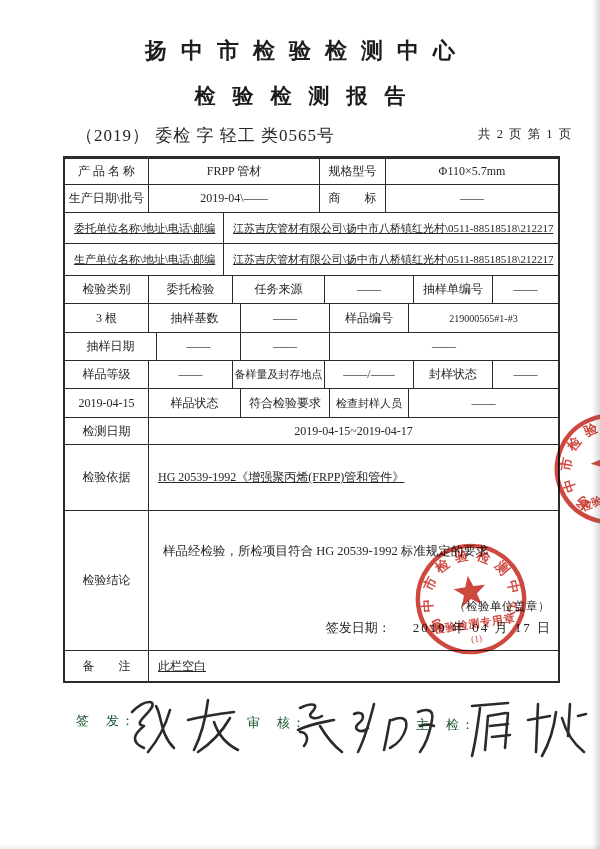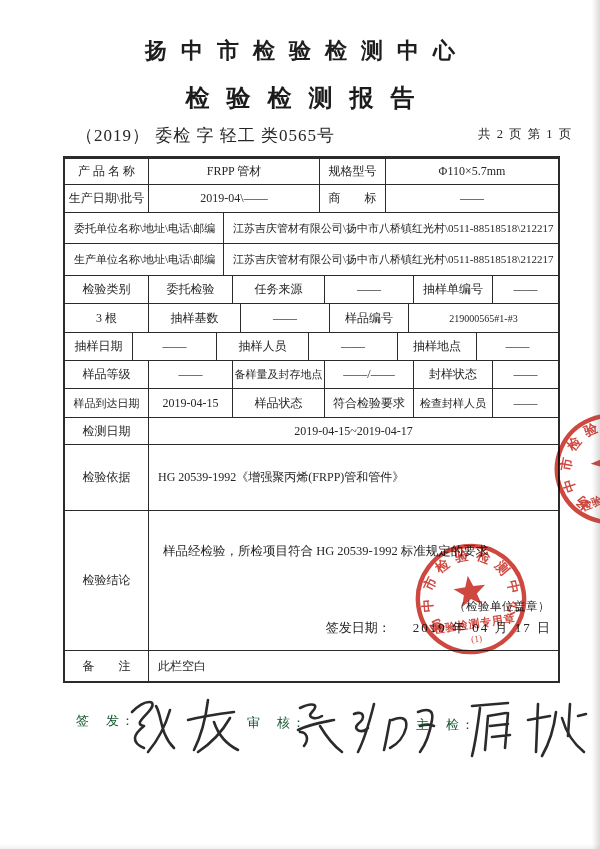--- a/index.html
+++ b/index.html
@@ -3,33 +3,33 @@
 <meta charset="utf-8">
 <style>
   html,body{margin:0;padding:0;background:#e9e9e9;}
   .page{
     position:relative;width:600px;height:849px;background:#ffffff;overflow:hidden;
     font-family:"Liberation Serif","DejaVu Serif",serif;color:#262626;margin:0 auto;
   }
   .abs{position:absolute;}
   .org-name{top:36px;left:0;width:600px;text-align:center;font-size:22px;font-weight:bold;
     letter-spacing:14px;padding-left:14px;box-sizing:border-box;color:#1e1e1e;}
-  .report-title{top:82px;left:0;width:600px;text-align:center;font-size:24px;font-weight:bold;
+  .report-title{top:82px;left:0;width:600px;text-align:center;font-size:21px;font-weight:bold;
     letter-spacing:17px;padding-left:17px;box-sizing:border-box;color:#1b1b1b;}
   .doc-number{top:124px;left:76px;font-size:17px;letter-spacing:1px;}
   .page-info{top:126px;left:478px;font-size:12.5px;letter-spacing:1.5px;}
 
   .tbl{top:156px;left:63px;width:497px;height:527px;border:2px solid #2b2b2b;border-top-width:3px;
     box-sizing:border-box;display:flex;flex-direction:column;background:transparent;}
   .tr{display:flex;border-bottom:1px solid #2b2b2b;box-sizing:border-box;flex-shrink:0;}
   .tr:last-child{border-bottom:none;flex:1;}
   .td{display:flex;align-items:center;justify-content:center;border-right:1px solid #2b2b2b;
     font-size:12px;white-space:nowrap;box-sizing:border-box;overflow:visible;}
   .td:last-child{border-right:none;}
-  .td.left{justify-content:flex-start;padding-left:9px;}
+  .td.left{justify-content:flex-start;padding-left:9px;text-decoration:underline;}
   .small{font-size:11px;}
   .tiny{font-size:10px;}
   .rel{position:relative;}
   .concl-text{position:absolute;top:32px;left:14px;font-size:12.5px;white-space:nowrap;}
   .seal-note{position:absolute;top:88px;right:8px;font-size:11.5px;letter-spacing:.5px;}
   .issue-line{position:absolute;bottom:13px;right:6px;font-size:13px;}
   .issue-line .gap{display:inline-block;width:22px;}
   .issue-date{letter-spacing:2px;}
 
   .footer-label{font-size:13px;letter-spacing:2px;color:#14532d;}
@@ -93,39 +93,36 @@
 
     <div class="tr" style="height:29px">
       <div class="td" style="width:84px">3 根</div>
       <div class="td" style="width:92px">抽样基数</div>
       <div class="td" style="width:89px">——</div>
       <div class="td" style="width:79px">样品编号</div>
       <div class="td tiny" style="flex:1">219000565#1-#3</div>
     </div>
 
     <div class="tr" style="height:28px">
-      <div class="td" style="width:68px">抽样日期</div>
+      <div class="td" style="width:92px">抽样日期</div>
       <div class="td" style="width:84px">——</div>
-      <div class="td" style="width:92px">抽样人员</div>
       <div class="td" style="width:89px">——</div>
-      <div class="td" style="width:79px">抽样地点</div>
       <div class="td" style="flex:1">——</div>
     </div>
 
     <div class="tr" style="height:28px">
       <div class="td" style="width:84px">样品等级</div>
       <div class="td" style="width:84px">——</div>
       <div class="td small" style="width:92px">备样量及封存地点</div>
       <div class="td" style="width:89px">——/——</div>
       <div class="td" style="width:79px">封样状态</div>
       <div class="td" style="flex:1">——</div>
     </div>
 
     <div class="tr" style="height:29px">
-      <div class="td small" style="width:84px">样品到达日期</div>
       <div class="td" style="width:84px">2019-04-15</div>
       <div class="td" style="width:92px">样品状态</div>
       <div class="td" style="width:89px">符合检验要求</div>
       <div class="td small" style="width:79px">检查封样人员</div>
       <div class="td" style="flex:1">——</div>
     </div>
 
     <div class="tr" style="height:27px">
       <div class="td" style="width:84px">检测日期</div>
       <div class="td" style="flex:1">2019-04-15~2019-04-17</div>

